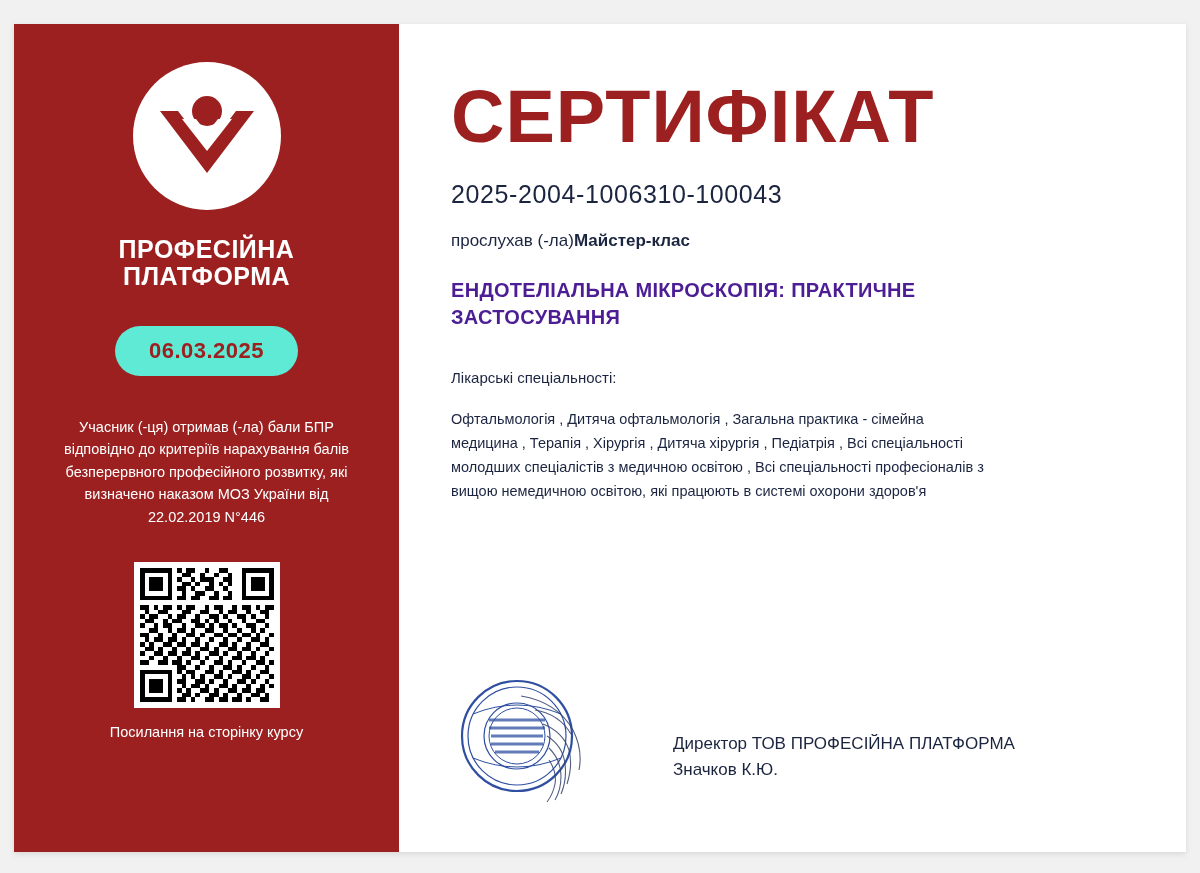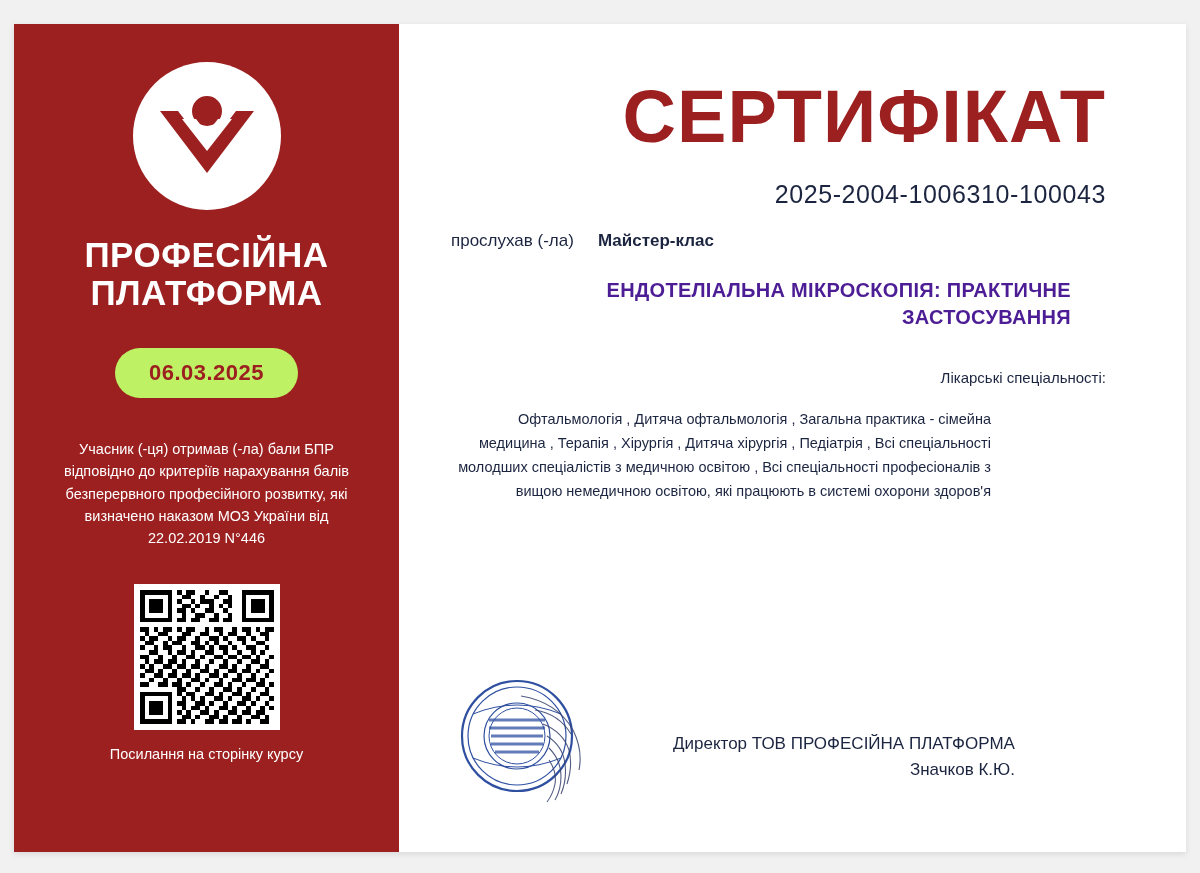--- a/index.html
+++ b/index.html
@@ -45,27 +45,27 @@
     background: #ffffff;
     margin-top: 16px;
     display: flex;
     align-items: center;
     justify-content: center;
   }
   .brand {
     margin-top: 26px;
     text-align: center;
     font-weight: bold;
-    font-size: 35px;
+    font-size: 25px;
     line-height: 1.08;
     letter-spacing: 0.5px;
   }
   .pill {
     margin-top: 20px;
-    background: #bef264;
+    background: #5eead4;
     color: #9c2020;
     border-radius: 40px;
     font-weight: bold;
     font-size: 22px;
     padding: 12px 34px;
     text-align: center;
     letter-spacing: 0.5px;
   }
   .pill.date { margin-top: 36px; }
   .pill.points { margin-top: 18px; font-size: 23px; padding: 13px 30px;}
@@ -89,23 +89,22 @@
   }
   .qr-caption {
     margin-top: 16px;
     font-size: 14.5px;
     text-align: center;
   }
   
   .right-panel {
     flex: 1 1 auto;
     position: relative;
-    padding: 36px 80px 0 52px;
+    padding: 36px 28px 0 52px;
     box-sizing: border-box;
-    text-align: right;
   }
   .cert-title {
     color: #9c2020;
     font-weight: bold;
     font-size: 74px;
     letter-spacing: 1px;
     line-height: 1;
     margin-top: 20px;
   }
   .cert-number {
@@ -118,21 +117,20 @@
     margin-top: 34px;
     color: #1c2540;
     font-weight: bold;
     font-size: 24px;
     letter-spacing: 0.6px;
   }
   .attend-row {
     margin-top: 22px;
     display: flex;
     align-items: baseline;
-    gap: 24px;
     color: #1c2540;
     font-size: 17px;
   }
   .attend-type {
     font-weight: bold;
     font-size: 17px;
   }
   .course-title {
     margin-top: 26px;
     color: #4c1d95;

